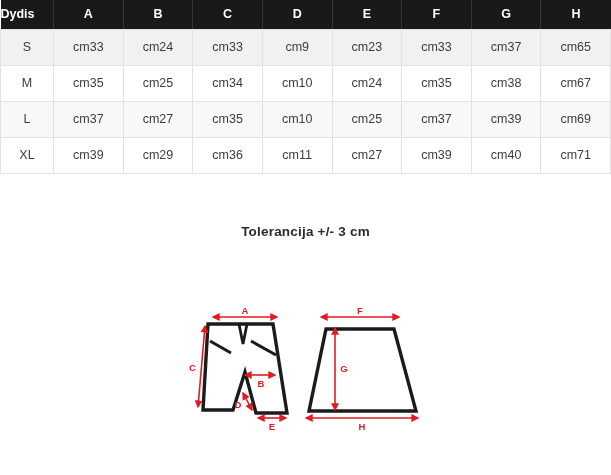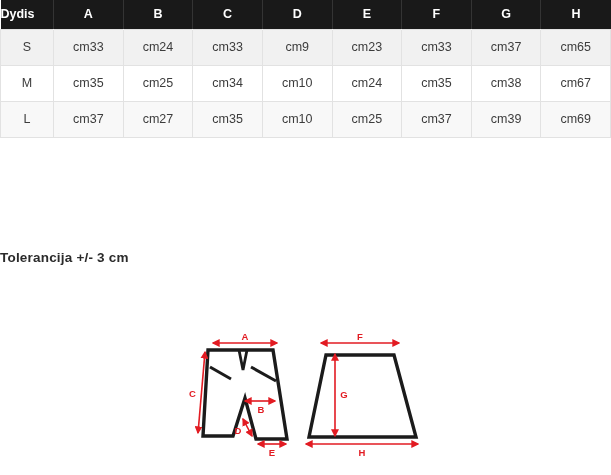--- a/index.html
+++ b/index.html
@@ -34,21 +34,22 @@
     vertical-align:middle;
     font-size:12.5px;
     color:#3c3c3c;
     border:1px solid #e2e2e2;
     background:#ffffff;
   }
   table.size-table tr.stripe-strong td { background:#f1f1f1; }
   table.size-table tr.stripe-light td { background:#f8f8f8; }
 
   .tolerance {
-    margin-top:112px;
+    margin-top:50px;
+    text-align:center;
     font-size:13.5px;
     font-weight:700;
     color:#2b2b2b;
     letter-spacing:0.2px;
   }
   svg.size-diagram {
     display:block;
     margin:64px auto 0 auto;
   }
   .outline { stroke:#1b1b1b; fill:none; }
@@ -116,20 +117,31 @@
       <td>L</td>
       <td>cm37</td>
       <td>cm27</td>
       <td>cm35</td>
       <td>cm10</td>
       <td>cm25</td>
       <td>cm37</td>
       <td>cm39</td>
       <td>cm69</td>
     </tr>
+    <tr>
+      <td>XL</td>
+      <td>cm39</td>
+      <td>cm29</td>
+      <td>cm36</td>
+      <td>cm11</td>
+      <td>cm27</td>
+      <td>cm39</td>
+      <td>cm40</td>
+      <td>cm71</td>
+    </tr>
   </tbody>
 </table>
 
 <div class="tolerance">Tolerancija +/- 3 cm</div>
 
 <svg class="size-diagram" width="235" height="136" viewBox="0 0 235 136" xmlns="http://www.w3.org/2000/svg">
   <defs>
     <marker id="ah" viewBox="0 0 6 6" markerWidth="5" markerHeight="5" refX="5" refY="3" orient="auto-start-reverse">
       <path d="M0,0 L6,3 L0,6 Z" fill="#e21b22"></path>
     </marker>

